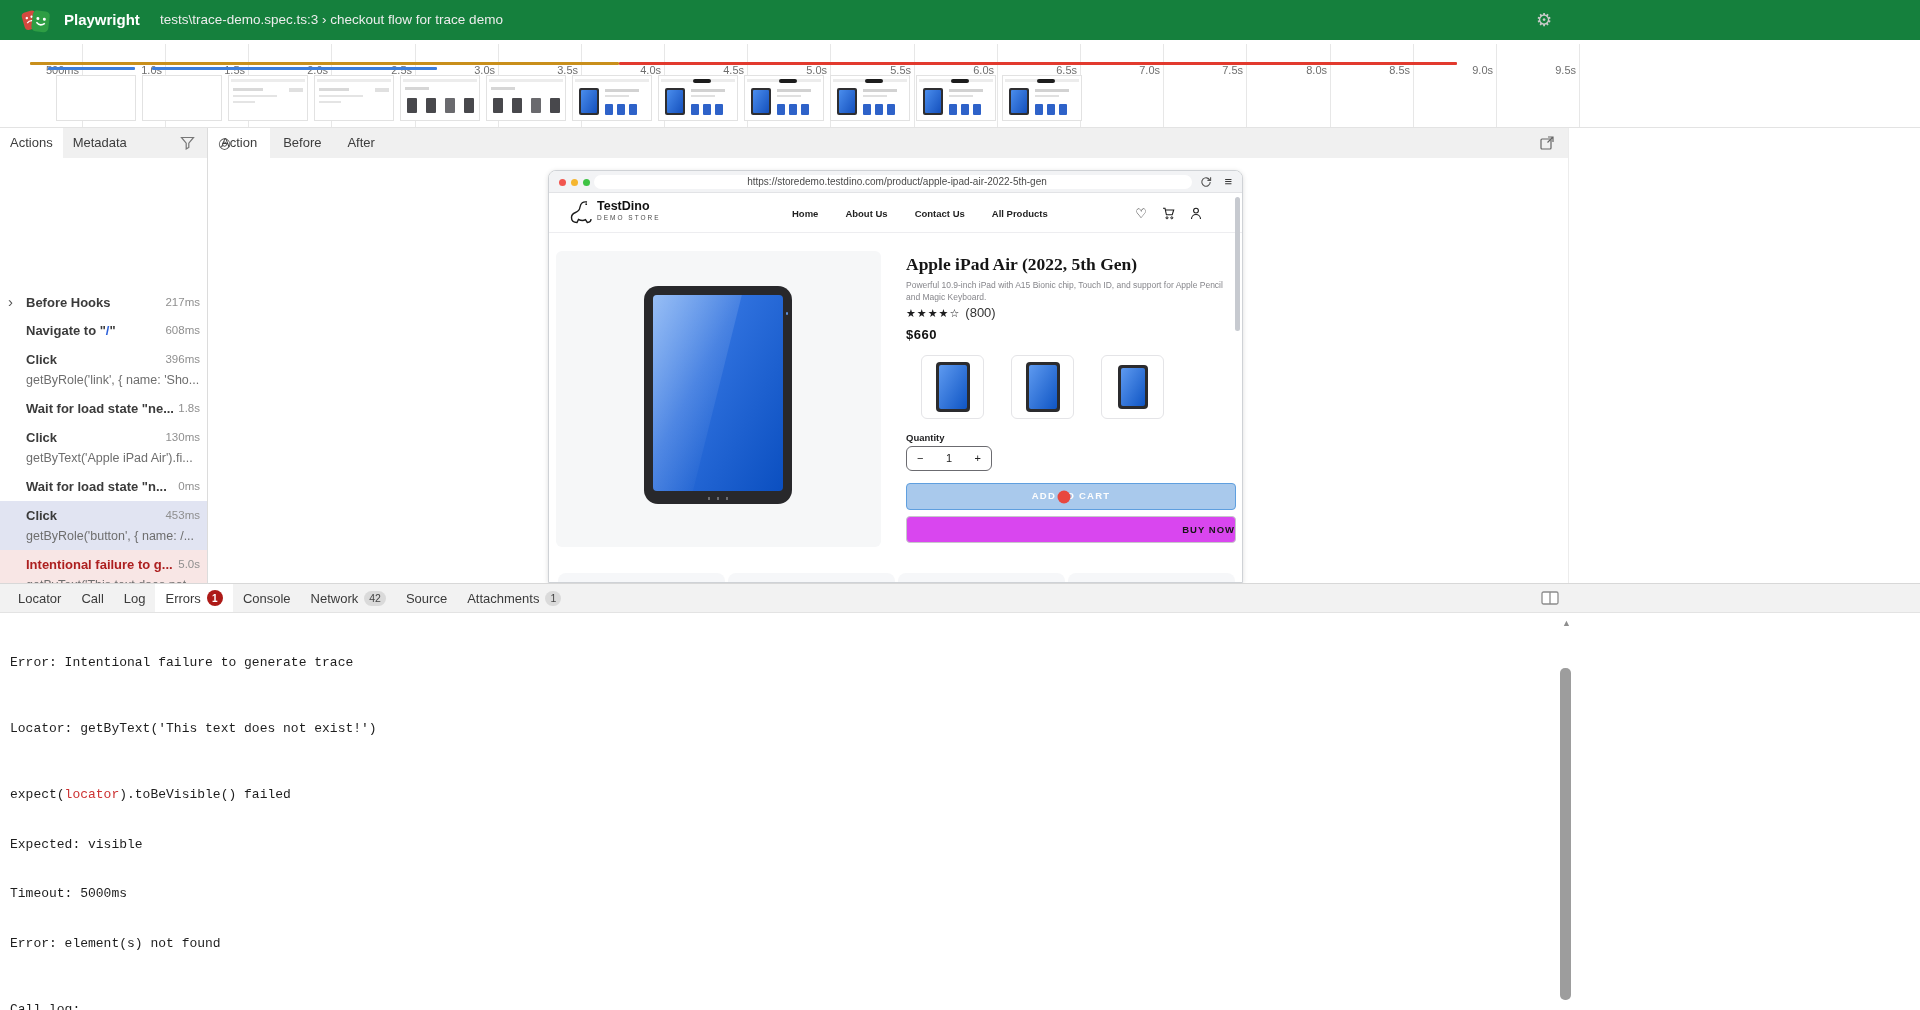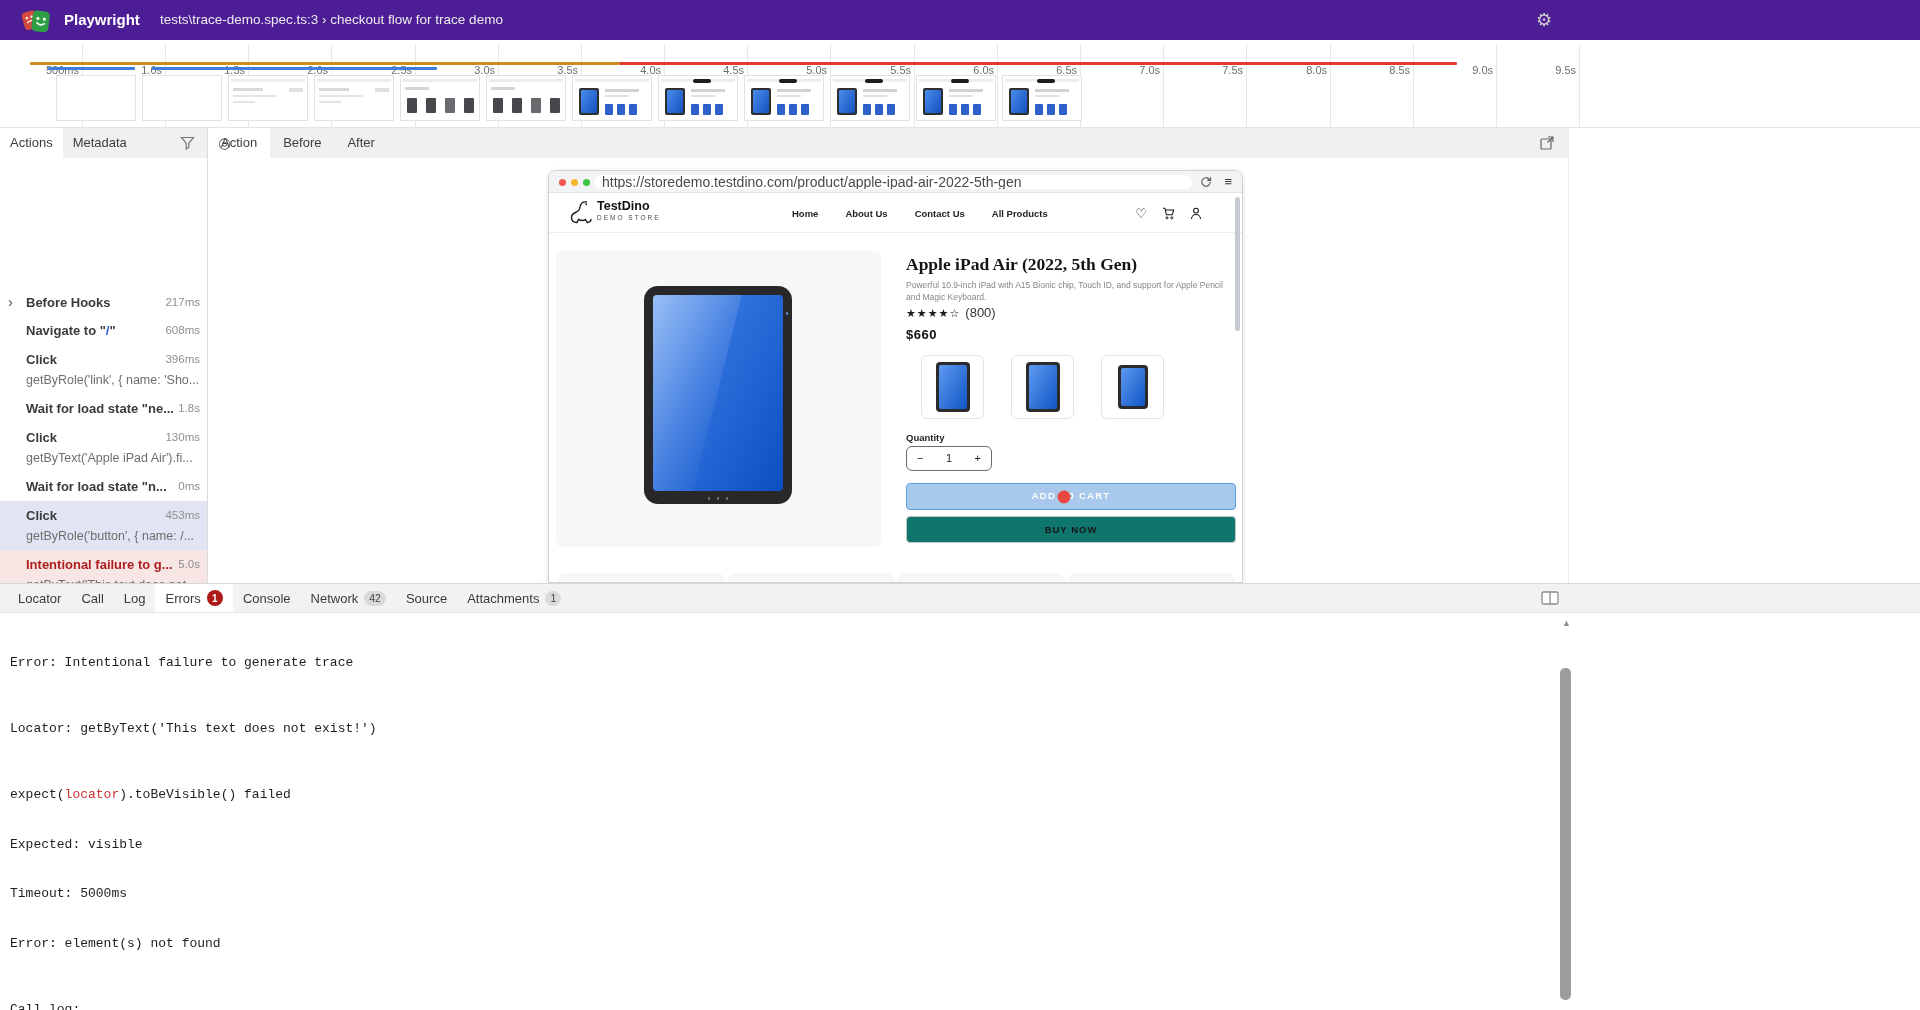--- a/index.html
+++ b/index.html
@@ -1,21 +1,21 @@
 <!DOCTYPE html>
 <html><head>
 <meta charset="utf-8">
 <style>
   * { margin:0; padding:0; box-sizing:border-box; }
   html,body { background:#fff; }
   #app{ position:relative; width:1920px; height:1010px; overflow:hidden;
         font-family:"Liberation Sans", sans-serif; background:#fff; }
 
   
-  .topbar{ position:absolute; left:0; top:0; width:1920px; height:40px; background:#4c1d95; }
+  .topbar{ position:absolute; left:0; top:0; width:1920px; height:40px; background:#15803d; }
   .pw-logo{ position:absolute; left:20px; top:6px; }
   .pw-name{ position:absolute; left:64px; top:0; line-height:40px; color:#fff; font-size:15px; font-weight:700; }
   .pw-title{ position:absolute; left:160px; top:0; line-height:40px; color:#ececec; font-size:13.5px; }
   .gear{ position:absolute; left:1536px; top:0; line-height:40px; color:#c9c9c9; font-size:18px; cursor:pointer; }
 
   
   .timeline{ position:absolute; left:0; top:40px; width:1920px; height:88px; background:#fff; border-bottom:1px solid #e3e3e3; }
   .tick{ position:absolute; top:4px; bottom:0; width:0; border-left:1px solid #e7e7e7; }
   .tick span{ position:absolute; right:4px; top:20px; font-size:11px; color:#6e6e6e; white-space:nowrap; }
   .bar{ position:absolute; height:3px; border-radius:1px; }
@@ -61,21 +61,21 @@
   .ntab.sel{ background:#fff; }
   .popout-ic{ position:absolute; right:14px; top:8px; cursor:pointer; }
   .pane-divider{ position:absolute; left:1568px; top:128px; width:1px; height:455px; background:#ececec; }
 
   
   .bwin{ position:absolute; left:548px; top:170px; width:695px; height:413px; background:#fff;
          border:1px solid #cfd2d6; border-radius:8px 8px 0 0; box-shadow:0 1px 5px rgba(0,0,0,.13); overflow:hidden; }
   .chrome{ position:absolute; left:0; top:0; right:0; height:22px; background:#f2f3f5; border-bottom:1px solid #e2e3e6; }
   .dot{ position:absolute; top:7.5px; width:7px; height:7px; border-radius:50%; }
   .urlbar{ position:absolute; left:45px; right:50px; top:4px; height:14px; background:#fff; border-radius:7px; }
-  .urlbar span{ display:block; padding-left:8px; line-height:14px; font-size:14px; color:#4a4a4a; white-space:nowrap; overflow:hidden; }
+  .urlbar span{ display:block; padding-left:8px; line-height:14px; font-size:10px; color:#4a4a4a; white-space:nowrap; overflow:hidden;text-align:center; }
   .reload-ic{ position:absolute; right:30px; top:5px; }
   .menu-ic{ position:absolute; right:10px; top:0; line-height:22px; font-size:13px; color:#3a3a3a; }
 
   .shead{ position:absolute; left:0; right:0; top:22px; height:40px; border-bottom:1px solid #ededf0; background:#fff; }
   .brand{ position:absolute; left:18px; top:6px; }
   .brand-name{ position:absolute; left:48px; top:6px; font-size:12.5px; font-weight:700; color:#111;text-align:right; }
   .brand-sub{ position:absolute; left:48px; top:21px; font-size:6.5px; letter-spacing:2px; color:#4a4a4a; }
   .snav{ position:absolute; left:243px; top:0; height:40px; display:flex; gap:27px; align-items:center; }
   .snav span{ font-size:9.5px; font-weight:700; color:#1f1f1f; cursor:pointer; }
   .hicons{ position:absolute; right:40px; top:0; height:40px; display:flex; gap:15px; align-items:center; }
@@ -101,22 +101,22 @@
   .vthumb .mt{ position:absolute; left:50%; top:50%; transform:translate(-50%,-50%); width:34px; height:50px; background:#2b2b2e; border-radius:4px; }
   .vthumb .mt::after{ content:''; position:absolute; left:3px; right:3px; top:3px; bottom:3px; border-radius:2px; background:linear-gradient(120deg,#5e9af0,#0f55c4); }
   .vthumb.small .mt{ width:30px; height:44px; }
   .qlabel{ position:absolute; left:357px; top:261px; font-size:9.5px; font-weight:700; color:#1d1d1f; }
   .stepper{ position:absolute; left:357px; top:275px; width:86px; height:25px; border:1px solid #6b6b70; border-radius:6px; }
   .stepper span{ position:absolute; top:0; line-height:23px; font-size:11px; color:#222; }
   .stepper .minus{ left:10px; cursor:pointer; } .stepper .qty{ left:50%; transform:translateX(-50%); } .stepper .plus{ right:10px; cursor:pointer; }
   .atc{ position:absolute; left:357px; top:312px; width:330px; height:27px; background:#a9c9ec; border:1.5px solid #5f9fdf; border-radius:4px;
         color:#fdfdfd; font-size:9.5px; font-weight:700; letter-spacing:1.2px; text-align:center; line-height:24px; cursor:pointer; }
   .clickdot{ position:absolute; left:48%; top:50%; transform:translate(-50%,-50%); width:13px; height:13px; border-radius:50%; background:#e8473f; }
-  .buy{ position:absolute; left:357px; top:345px; width:330px; height:27px; background:#0f766e; border:1px solid #c7c7cb; border-radius:4px;
-        color:#161616; font-size:9.5px; font-weight:700; letter-spacing:1px; text-align:center; line-height:25px; cursor:pointer; }
+  .buy{ position:absolute; left:357px; top:345px; width:330px; height:27px; background:#d946ef; border:1px solid #c7c7cb; border-radius:4px;
+        color:#161616; font-size:9.5px; font-weight:700; letter-spacing:1px; text-align:right; line-height:25px; cursor:pointer; }
   .teaser{ position:absolute; top:402px; width:167px; height:30px; background:#f6f7f9; border-radius:8px; }
 
   
   .btabs{ position:absolute; left:0; top:583px; width:1920px; height:30px; background:#f2f2f2;
           border-top:1px solid #d8d8d8; border-bottom:1px solid #e3e3e3; display:flex; padding-left:8px; }
   .btab{ display:flex; align-items:center; gap:6px; padding:0 10px; font-size:13px; color:#3b3b3b; cursor:pointer; }
   .btab.sel{ background:#fff; }
   .badge-red{ width:16px; height:16px; border-radius:50%; background:#ad1a17; color:#fff; font-size:10px; font-weight:700;
               display:flex; align-items:center; justify-content:center; }
   .badge-gray{ min-width:16px; height:15px; padding:0 5px; border-radius:8px; background:#dadada; color:#444; font-size:10.5px;

